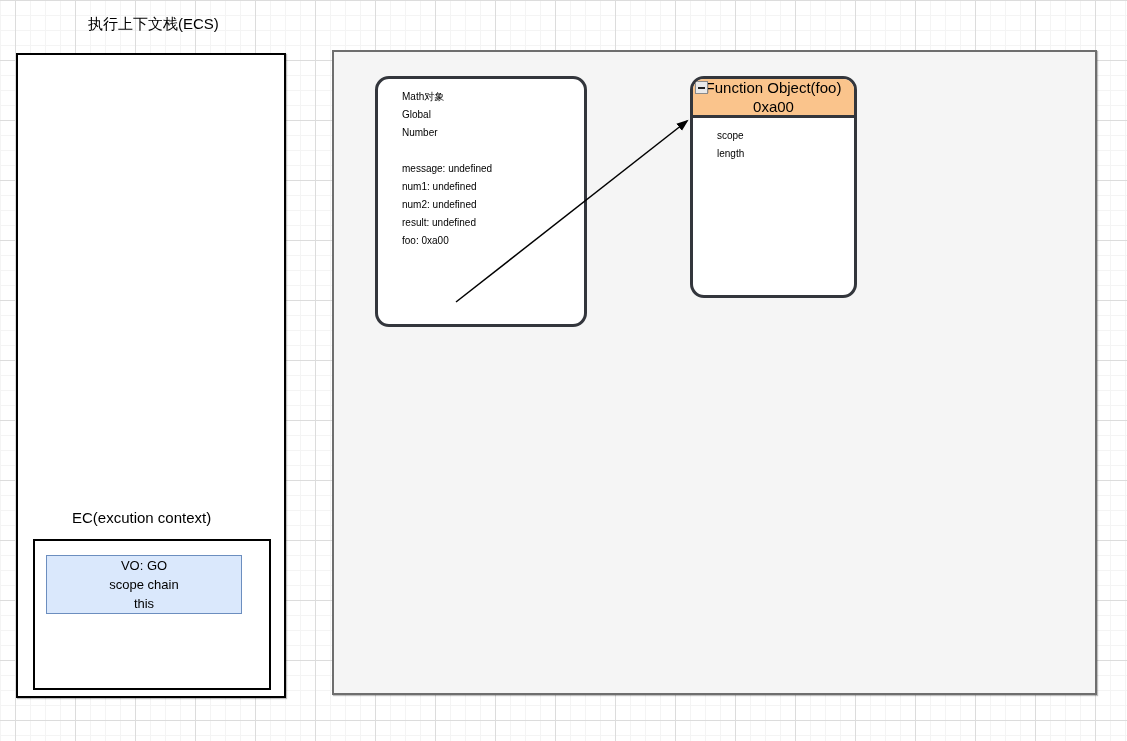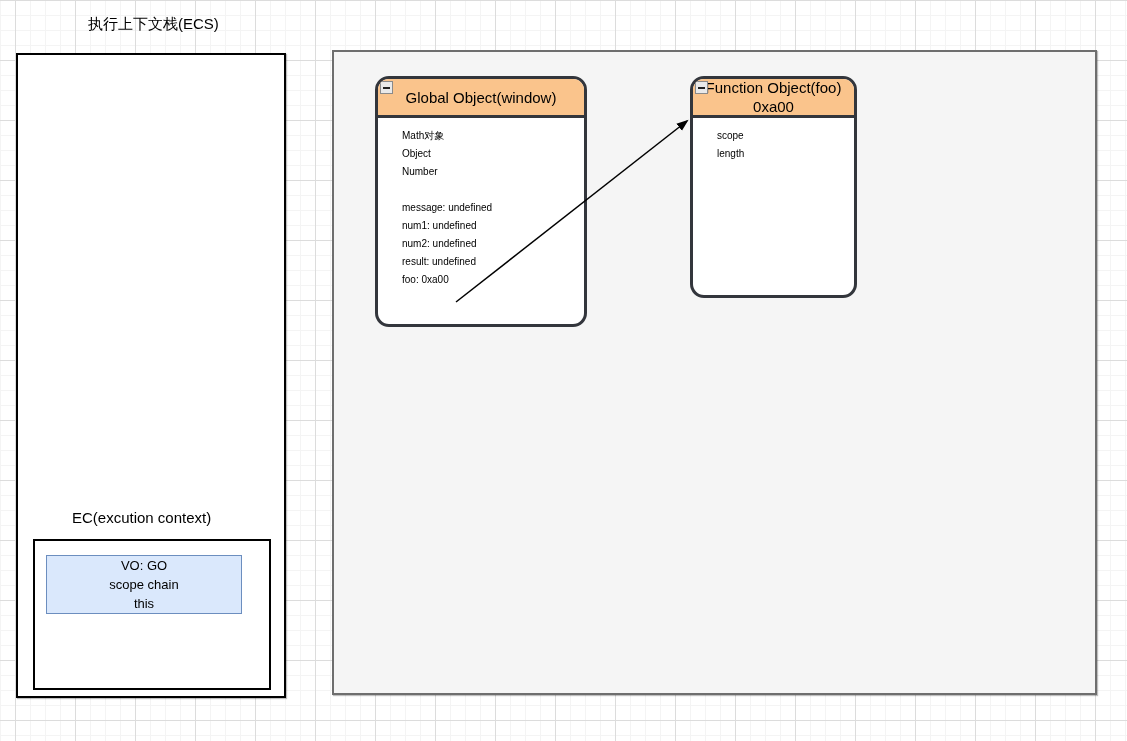--- a/index.html
+++ b/index.html
@@ -86,29 +86,23 @@
 <div class="abs ec-rect"></div>
 <div class="abs vo-box">
     <div>VO: GO</div>
     <div>scope chain</div>
     <div>this</div>
   </div>
 
 <div class="abs heap-container"></div>
 
 <div class="abs node node-go">
-  <div class="node-header">
-    <span class="collapse-icon">
-      <span class="minus-bar"></span>
-    </span>
-    <span>Global Object(window)</span>
-  </div>
   <div class="node-body">
       <div>Math对象</div>
-      <div>Object</div>
+      <div>Global</div>
       <div>Number</div>
       <div>&nbsp;</div>
       <div>message: undefined</div>
       <div>num1: undefined</div>
       <div>num2: undefined</div>
       <div>result: undefined</div>
       <div>foo: 0xa00</div>
     </div>
 </div>
 

